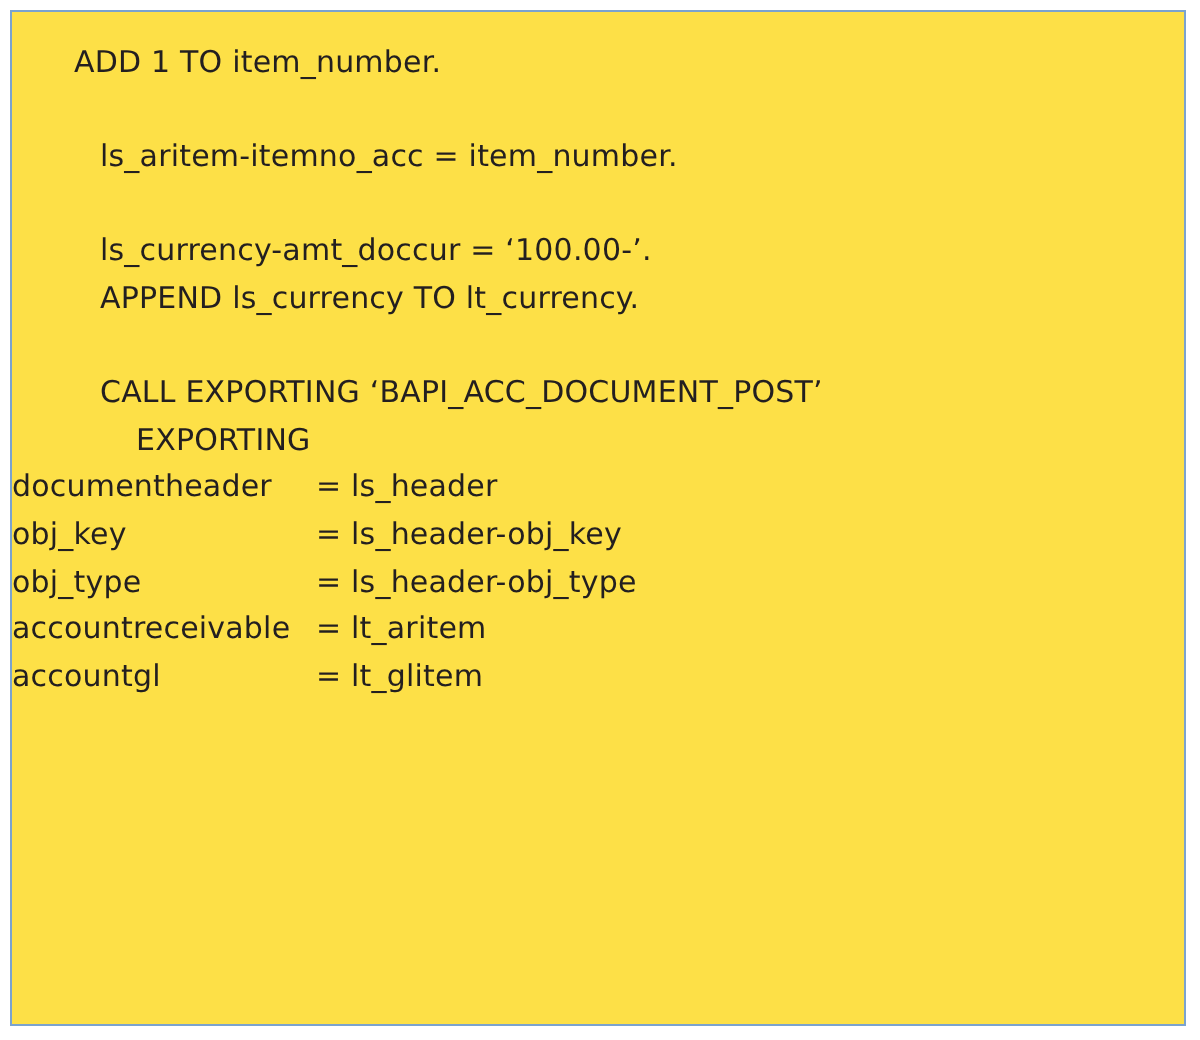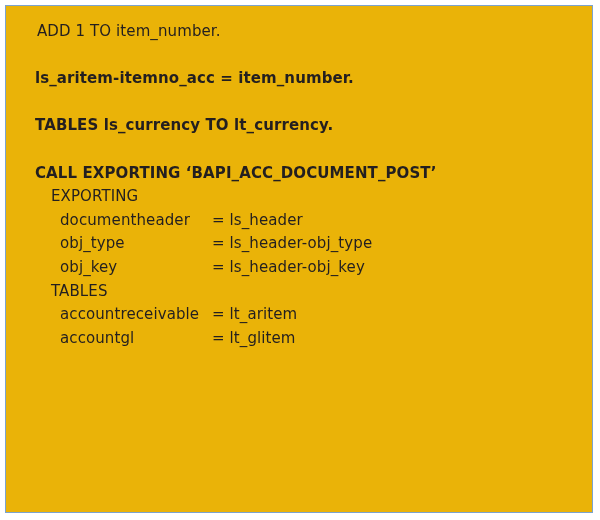--- a/index.html
+++ b/index.html
@@ -14,21 +14,21 @@
     font-family: "DejaVu Sans", sans-serif;
   }
 
   #code-panel {
     position: absolute;
     left: 5px;
     top: 5px;
     width: 588px;
     height: 508px;
     box-sizing: border-box;
-    background: #eab308;
+    background: #fde047;
     border: 1.5px solid #7ba3ce;
     overflow: hidden;
   }
 
   #code-listing {
     position: absolute;
     left: 0;
     top: 0;
     right: 0;
     padding: 14px 0 0 0;
@@ -43,23 +43,23 @@
     letter-spacing: 0.1px;
     position: relative;
   }
 
   .code-line.blank {
     height: 23.6px;
   }
 
   
   .ind0 { padding-left: 31px; }
-  .ind1 { padding-left: 29px; font-weight: bold; }
-  .ind2 { padding-left: 45px; }
-  .ind3 { padding-left: 54px; }
+  .ind1 { padding-left: 44px; }
+  .ind2 { padding-left: 62px; }
+  .ind3 { }
 
   
   .param {
     display: block;
   }
   .param .pname {
     display: inline-block;
     white-space: pre;
   }
   .param .pval {
@@ -72,24 +72,24 @@
 </style>
 </head>
 <body>
 
 <div id="code-panel">
   <div id="code-listing">
       <div class="code-line ind0">ADD 1 TO item_number.</div>
       <div class="code-line ind0 blank">&nbsp;</div>
       <div class="code-line ind1">ls_aritem-itemno_acc = item_number.</div>
       <div class="code-line ind0 blank">&nbsp;</div>
-      <div class="code-line ind1">TABLES ls_currency TO lt_currency.</div>
+      <div class="code-line ind1">ls_currency-amt_doccur = ‘100.00-’.</div>
+      <div class="code-line ind1">APPEND ls_currency TO lt_currency.</div>
       <div class="code-line ind0 blank">&nbsp;</div>
       <div class="code-line ind1">CALL EXPORTING ‘BAPI_ACC_DOCUMENT_POST’</div>
       <div class="code-line ind2">EXPORTING</div>
       <div class="code-line ind3 param vcol-a"><span class="pname">documentheader</span><span class="pval">= ls_header</span></div>
+      <div class="code-line ind3 param vcol-a"><span class="pname">obj_key</span><span class="pval">= ls_header-obj_key</span></div>
       <div class="code-line ind3 param vcol-a"><span class="pname">obj_type</span><span class="pval">= ls_header-obj_type</span></div>
-      <div class="code-line ind3 param vcol-a"><span class="pname">obj_key</span><span class="pval">= ls_header-obj_key</span></div>
-      <div class="code-line ind2">TABLES</div>
       <div class="code-line ind3 param vcol-a"><span class="pname">accountreceivable</span><span class="pval">= lt_aritem</span></div>
       <div class="code-line ind3 param vcol-a"><span class="pname">accountgl</span><span class="pval">= lt_glitem</span></div>
     </div>
 </div>
 
 </body></html>

